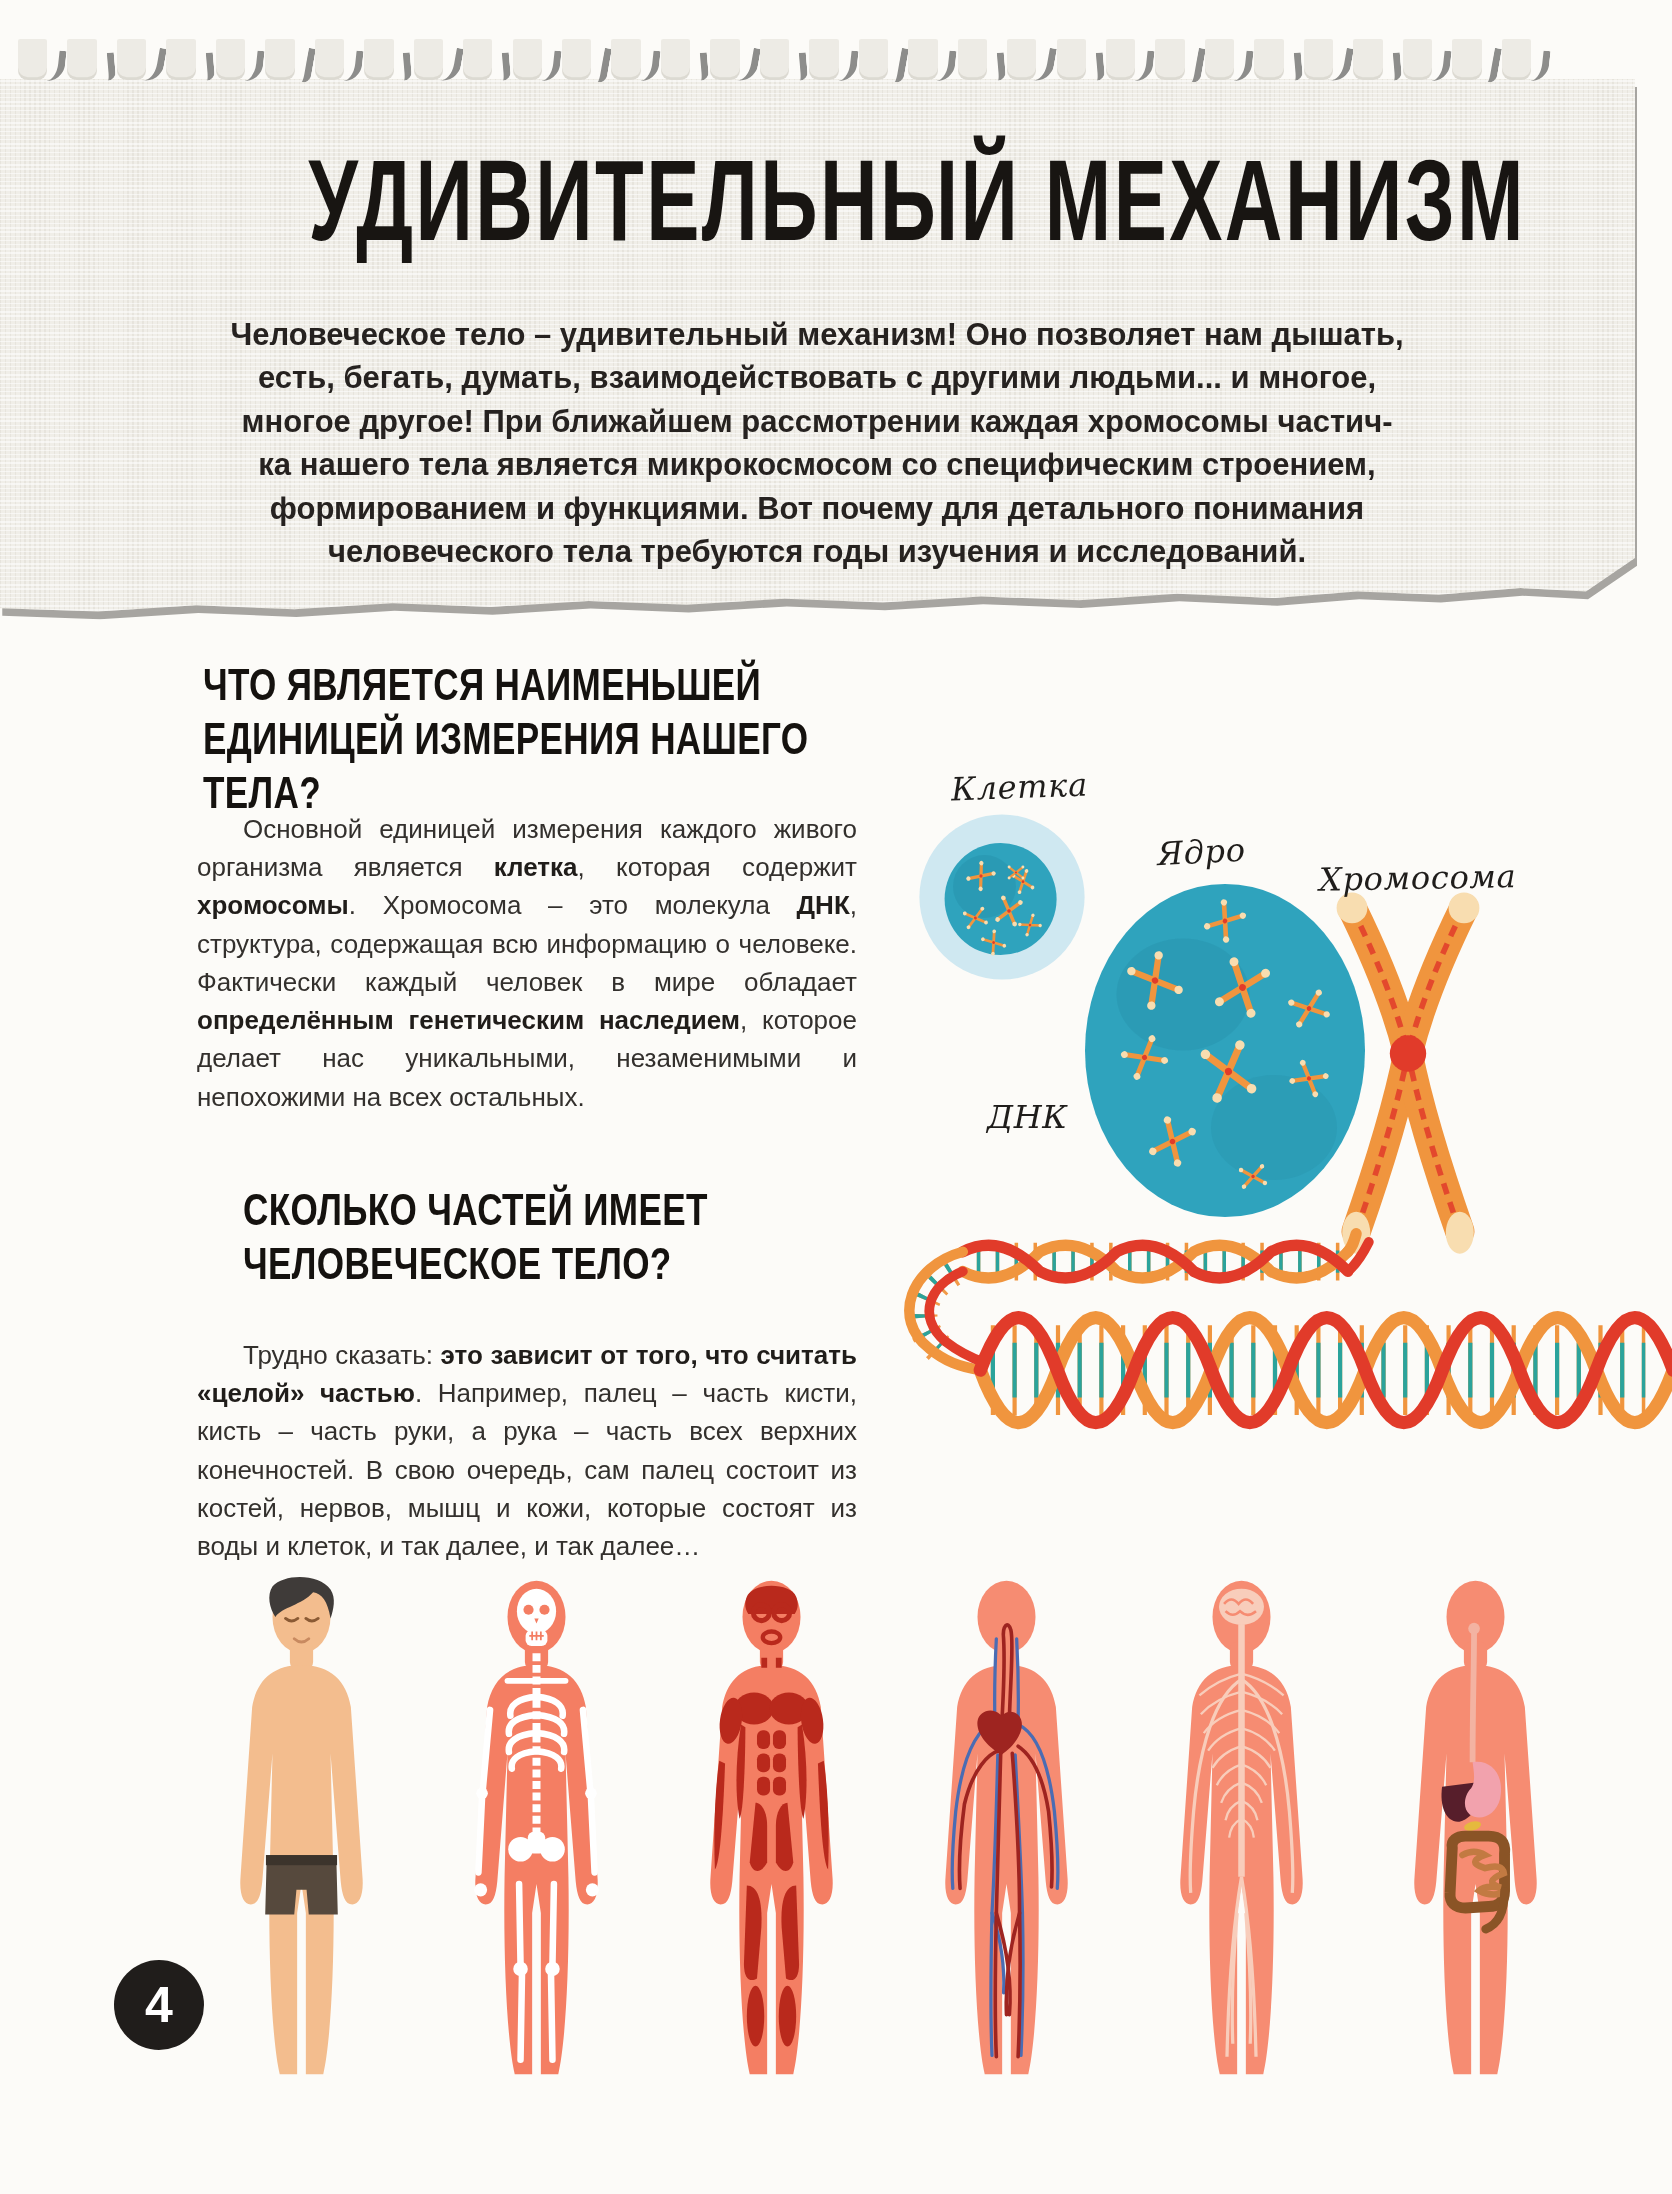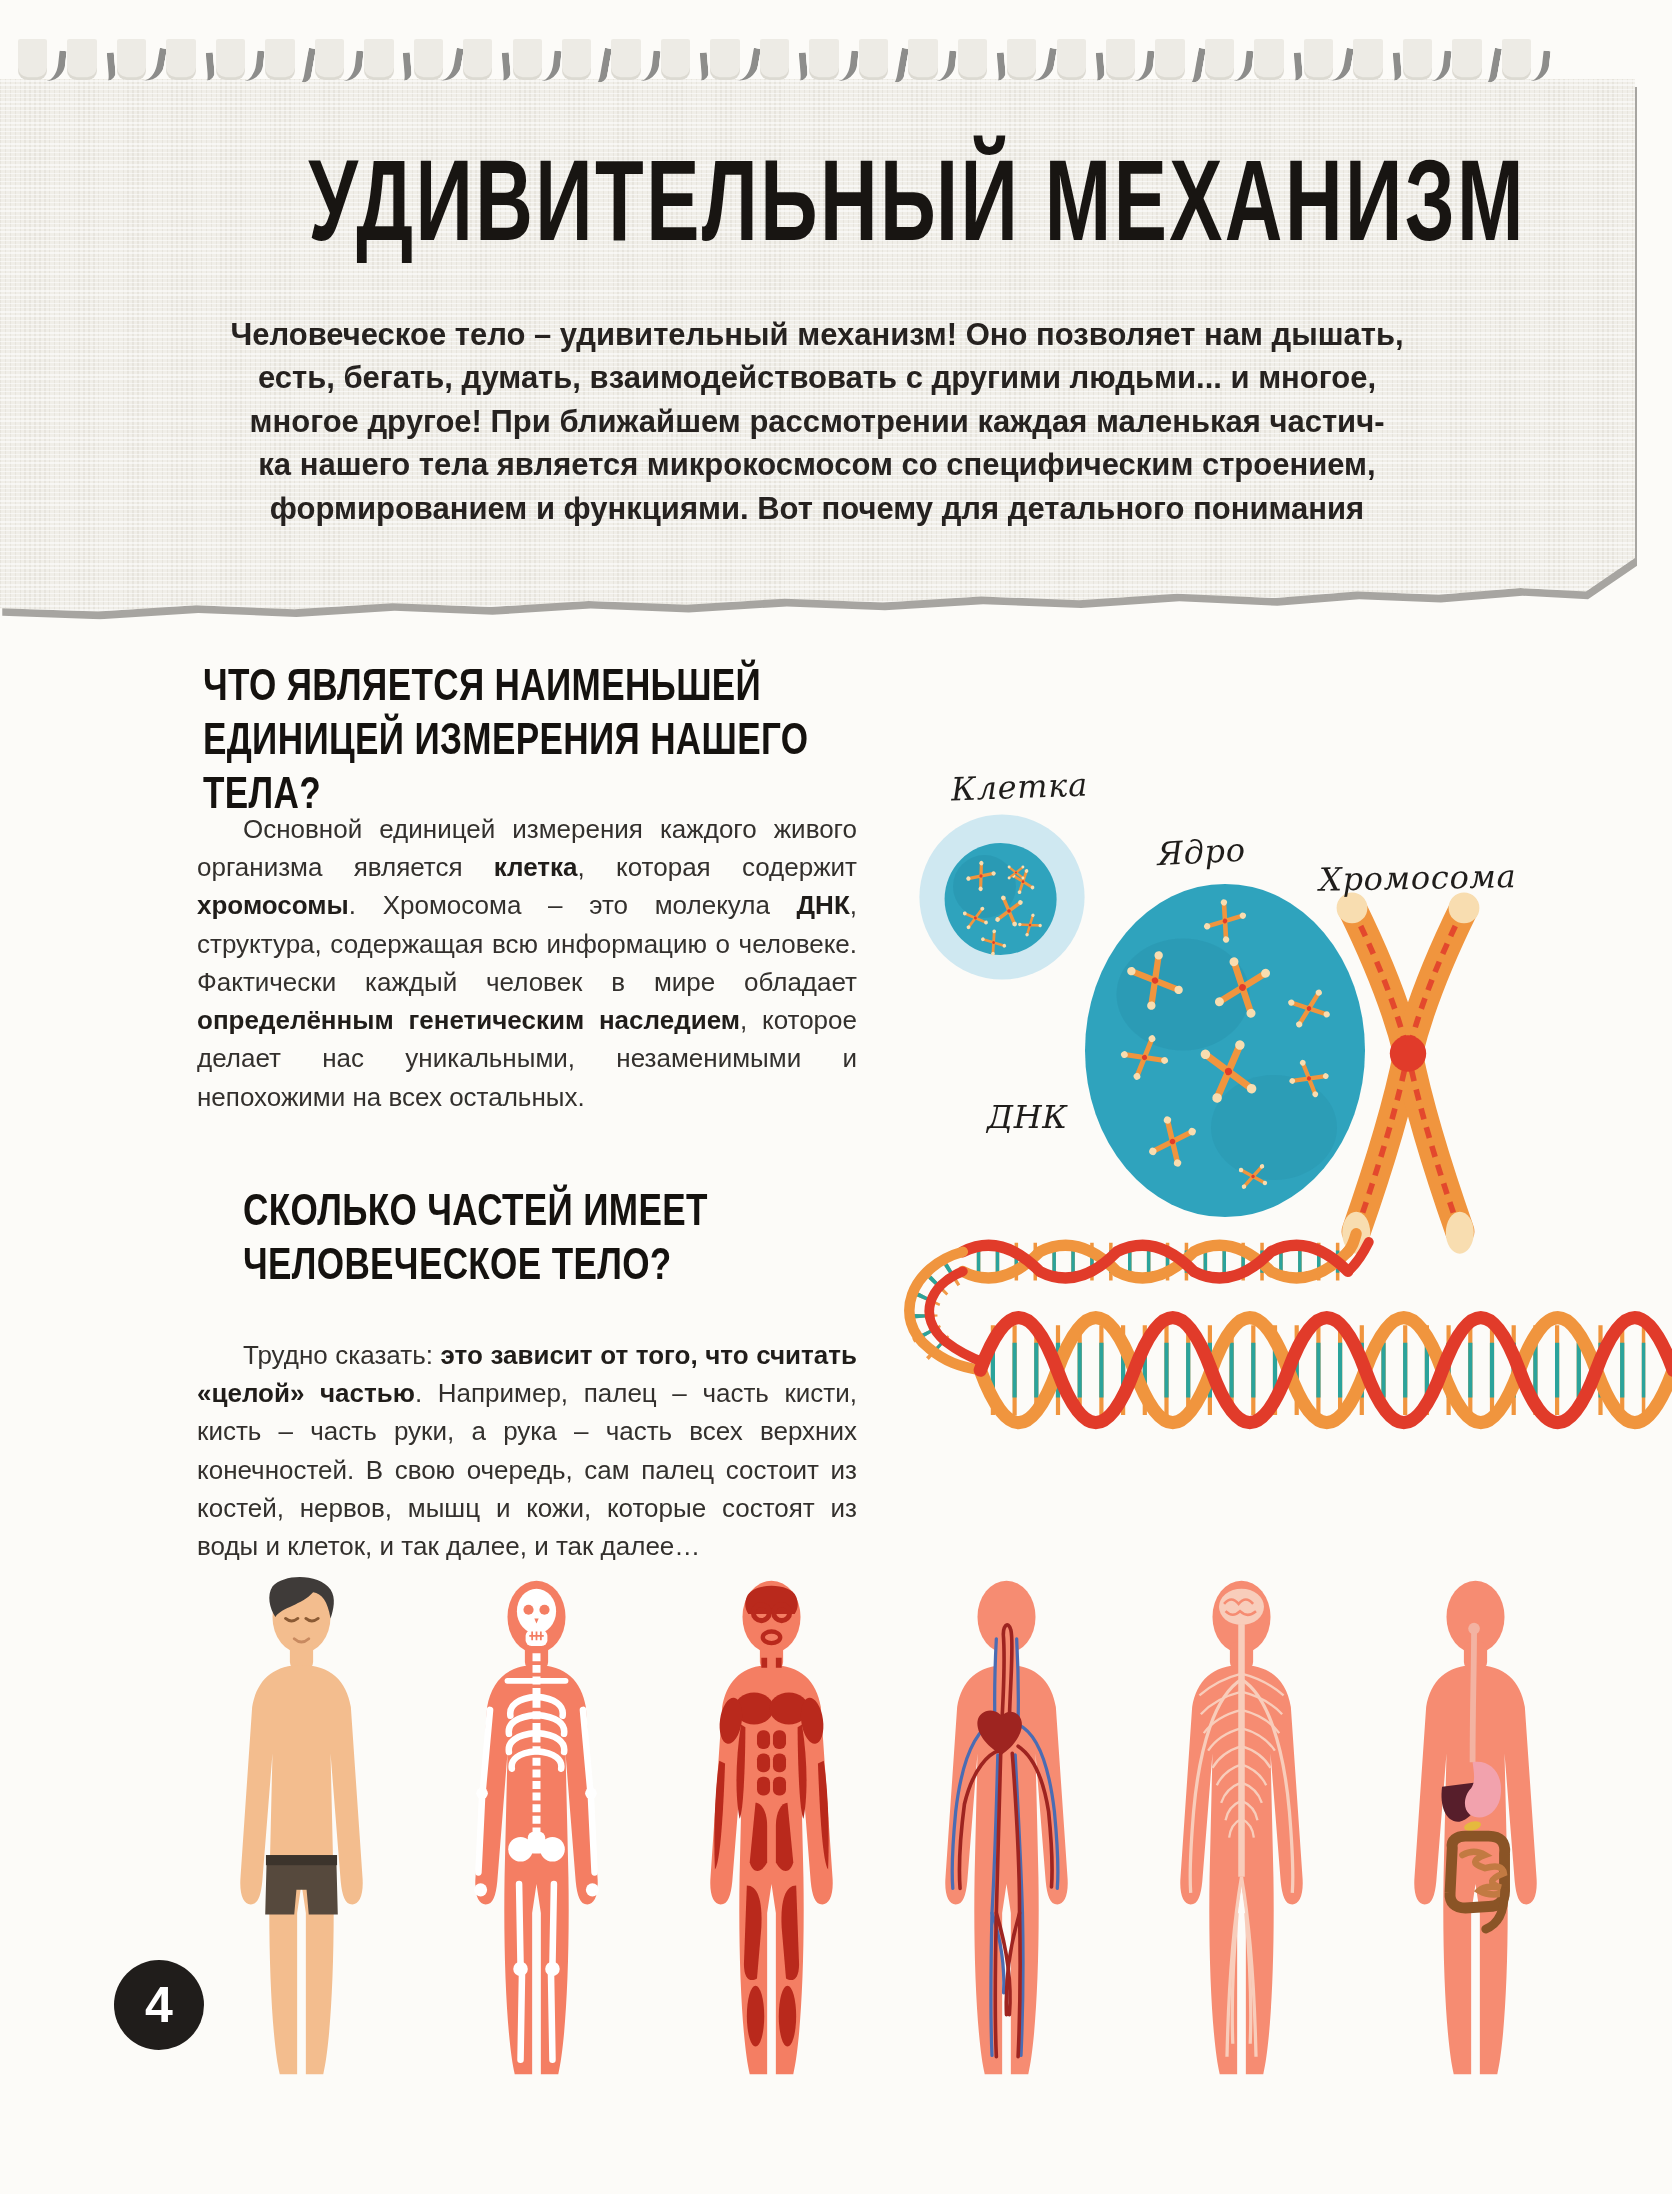--- a/index.html
+++ b/index.html
@@ -103,23 +103,24 @@
     <span class="tab"></span>
   </div>
 
 <div class="title">
   <span>УДИВИТЕЛЬНЫЙ МЕХАНИЗМ</span>
 </div>
 
 <div class="intro">
   <div>Человеческое тело – удивительный механизм! Оно позволяет нам дышать,</div>
   <div>есть, бегать, думать, взаимодействовать с другими людьми... и многое,</div>
-  <div>многое другое! При ближайшем рассмотрении каждая маленькая частич-</div>
+  <div>многое другое! При ближайшем рассмотрении каждая хромосомы частич-</div>
   <div>ка нашего тела является микрокосмосом со специфическим строением,</div>
   <div>формированием и функциями. Вот почему для детального понимания</div>
+  <div>человеческого тела требуются годы изучения и исследований.</div>
 </div>
 
 <div class="h-hand h1">
   <span>ЧТО ЯВЛЯЕТСЯ НАИМЕНЬШЕЙ ЕДИНИЦЕЙ ИЗМЕРЕНИЯ НАШЕГО ТЕЛА?</span>
 </div>
 <p class="body-text p1"><span>Основной единицей измерения каждого живого организма является </span><span class="b">клетка</span><span>, которая содержит </span><span class="b">хромосомы</span><span>. Хромосома – это молекула </span><span class="b">ДНК</span><span>, структура, содержащая всю информацию о человеке. Фактически каждый человек в мире обладает </span><span class="b">определённым генетическим наследием</span><span>, которое делает нас уникальными, незаменимыми и непохожими на всех остальных.</span></p>
 
 <div class="h-hand h2">
   <span>СКОЛЬКО ЧАСТЕЙ ИМЕЕТ ЧЕЛОВЕЧЕСКОЕ ТЕЛО?</span>
 </div>

